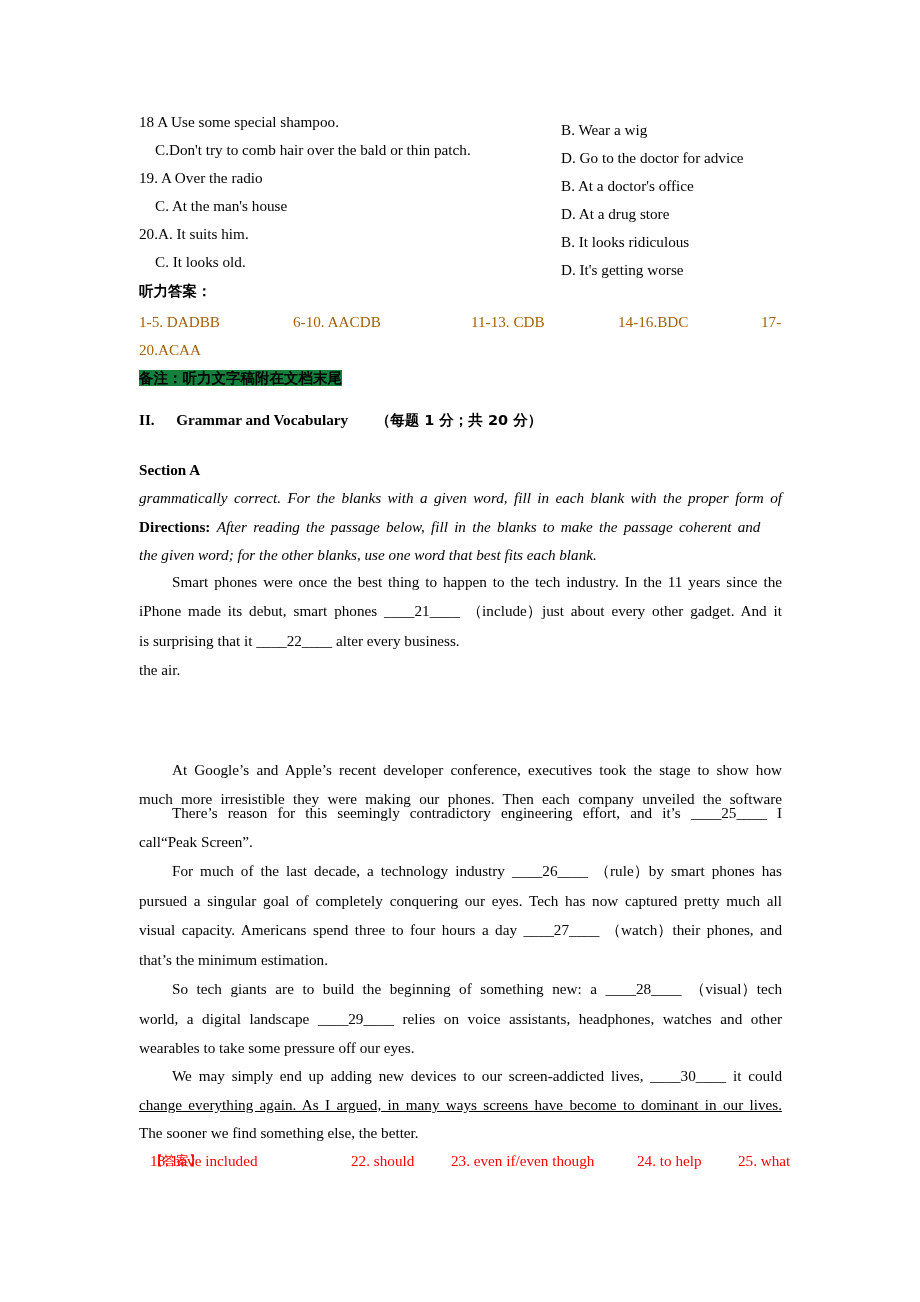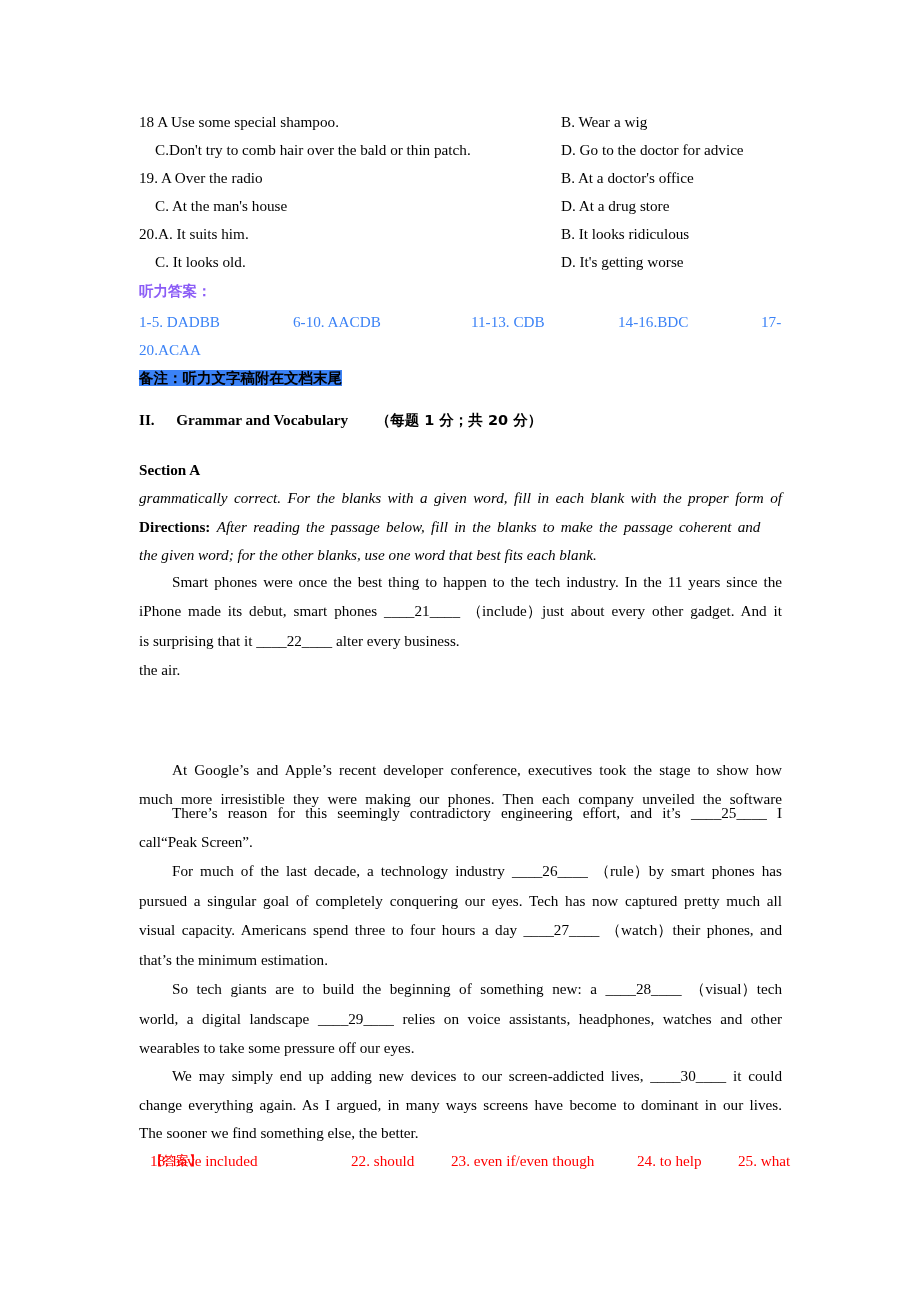--- a/index.html
+++ b/index.html
@@ -3,25 +3,25 @@
 <meta charset="utf-8">
 <style>
   html, body { margin: 0; padding: 0; background: #ffffff; }
   body { width: 920px; height: 1302px; position: relative; overflow: hidden;
          font-family: "Liberation Serif", "DejaVu Serif", serif; color: #000; font-size: 15.2px; }
   .page { position: absolute; left: 139px; top: 0; width: 643px; }
   .line { position: absolute; left: 0; white-space: nowrap; line-height: 18px; }
   .opt-row { position: absolute; left: 0; width: 643px; height: 18px; }
   .opt-left { position: absolute; left: 0; white-space: nowrap; }
   .opt-left.indent { left: 16px; }
-  .opt-right { position: absolute; left: 422px; white-space: nowrap; }
-  .red { color: #8b5cf6; text-align: center; }
-  .blue { color: #3b82f6; }
+  .opt-right { position: absolute; left: 422px; white-space: nowrap; margin-top: 8px; }
+  .red { color: #000000; text-align: center; }
+  .blue { color: #a16207; }
   .cjk { font-family: "DejaVu Sans", sans-serif; font-weight: bold; font-size: 14.5px; }
-  .hl { background: #3b82f6; }
+  .hl { background: #15803d; }
   .answers-row { position: absolute; left: 0; width: 643px; height: 18px; }
   .answers-row span { position: absolute; white-space: nowrap; }
   .bold { font-weight: bold; }
   .ital { font-style: italic; }
   .para { position: absolute; left: 0; width: 643px; text-align: justify; text-align-last: left; }
   .para .ln { display: block; height: 28.7px; line-height: 18px; white-space: nowrap; }
   .just { display: flex; justify-content: space-between; }
   .indent1 { padding-left: 33px; }
   .cjk-paren { font-family: "DejaVu Sans", sans-serif; font-size: 13px; }
   .key-row { position: absolute; left: 0; width: 643px; height: 18px; margin-left: 13px; }
@@ -118,21 +118,21 @@
   </div>
 
   <div class="para" style="top:980px">
     <span class="ln indent1" style="height: 30px; display: block; word-spacing: 4.77524px;">So tech giants are to build the beginning of something new: a ____28____ （visual）tech</span>
     <span class="ln" style="display: block; word-spacing: 4.76302px;">world, a digital landscape ____29____ relies on voice assistants, headphones, watches and other</span>
     <span class="ln">wearables to take some pressure off our eyes.</span>
   </div>
 
   <div class="para" style="top:1067px">
     <span class="ln indent1" style="display: block; word-spacing: 3.01674px;">We may simply end up adding new devices to our screen-addicted lives, ____30____ it could</span>
-    <span class="ln" style="display: block; word-spacing: 2.53711px;">change everything again. As I argued, in many ways screens have become to dominant in our lives.</span>
+    <span class="ln" style="display: block; word-spacing: 2.53711px; text-decoration: underline;">change everything again. As I argued, in many ways screens have become to dominant in our lives.</span>
     <span class="ln">The sooner we find something else, the better.</span>
   </div>
 
   <div class="key-row" style="top:1152px">
     <span style="left:-2px">
         <span class="cjk-paren">【答案】</span>
         <span>18. have included</span>
       </span>
     <span style="left:199px">22. should</span>
     <span style="left:299px">23. even if/even though</span>

